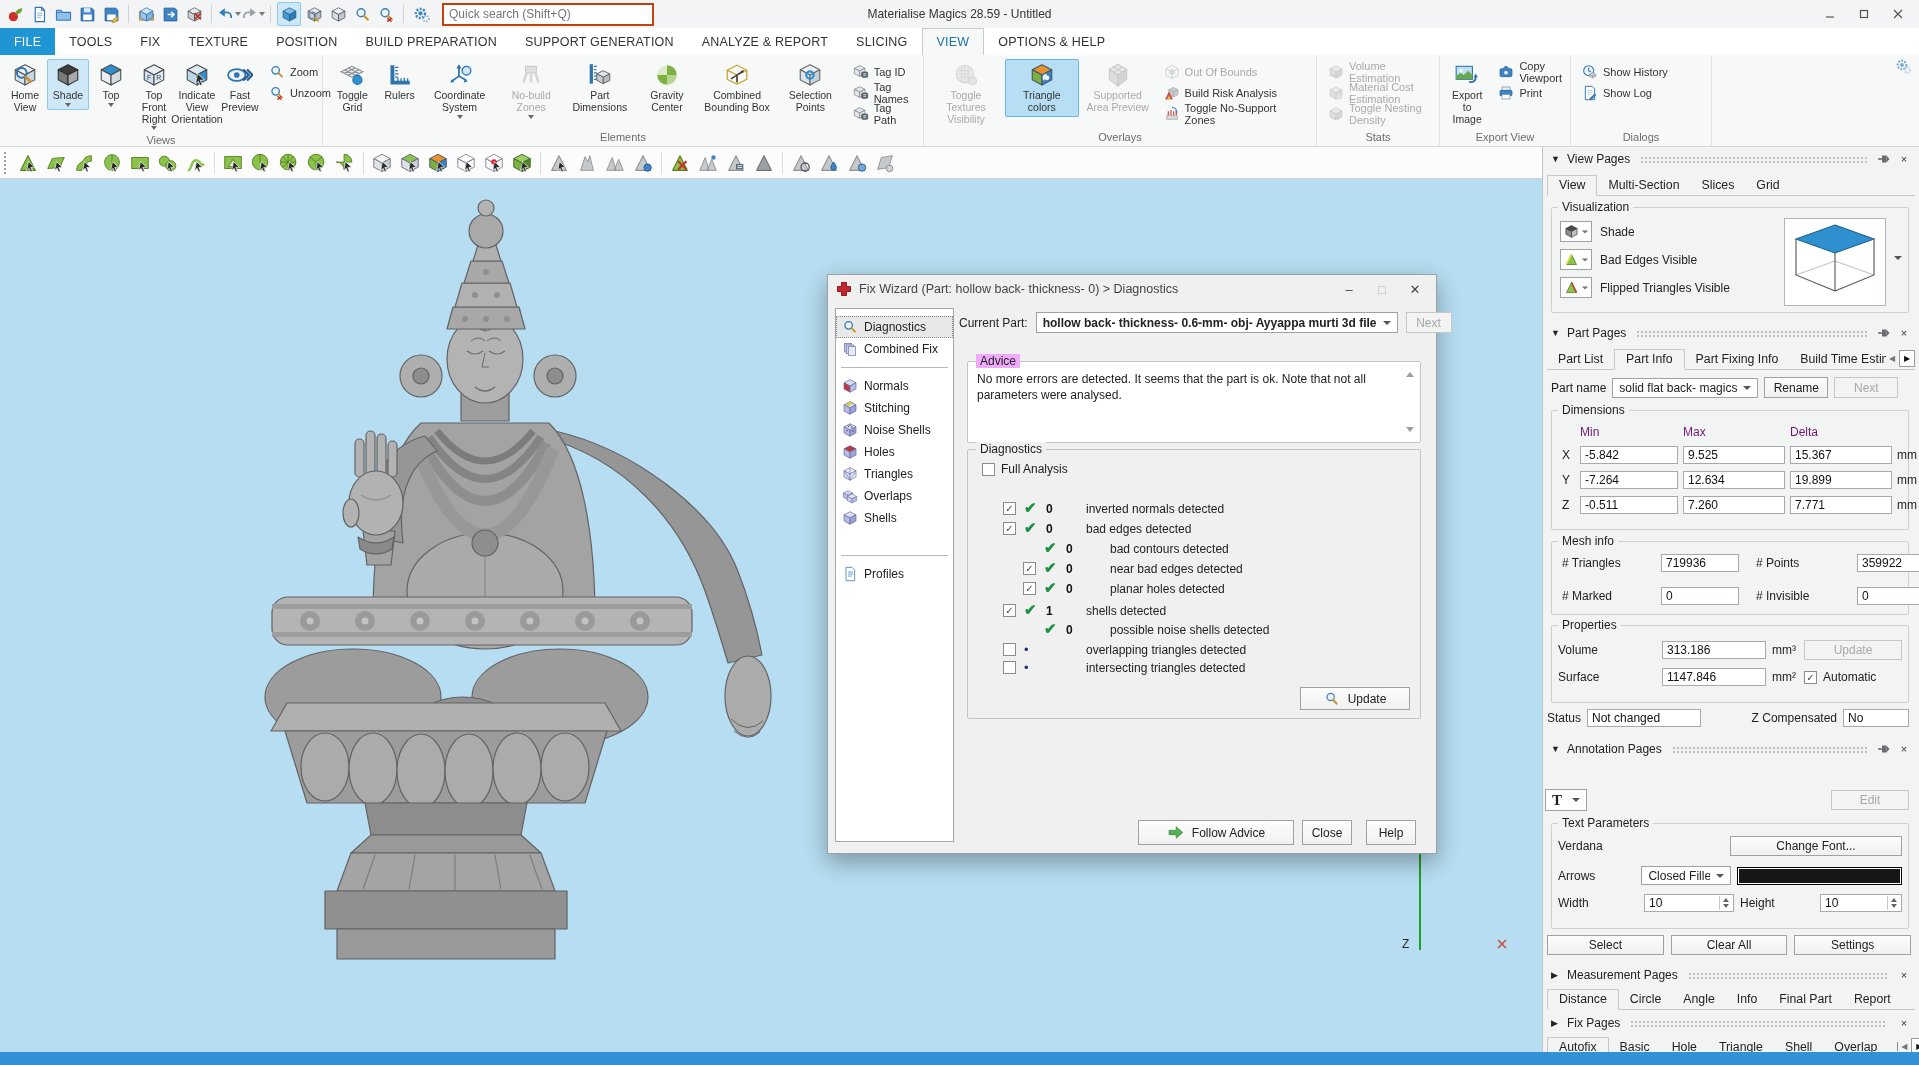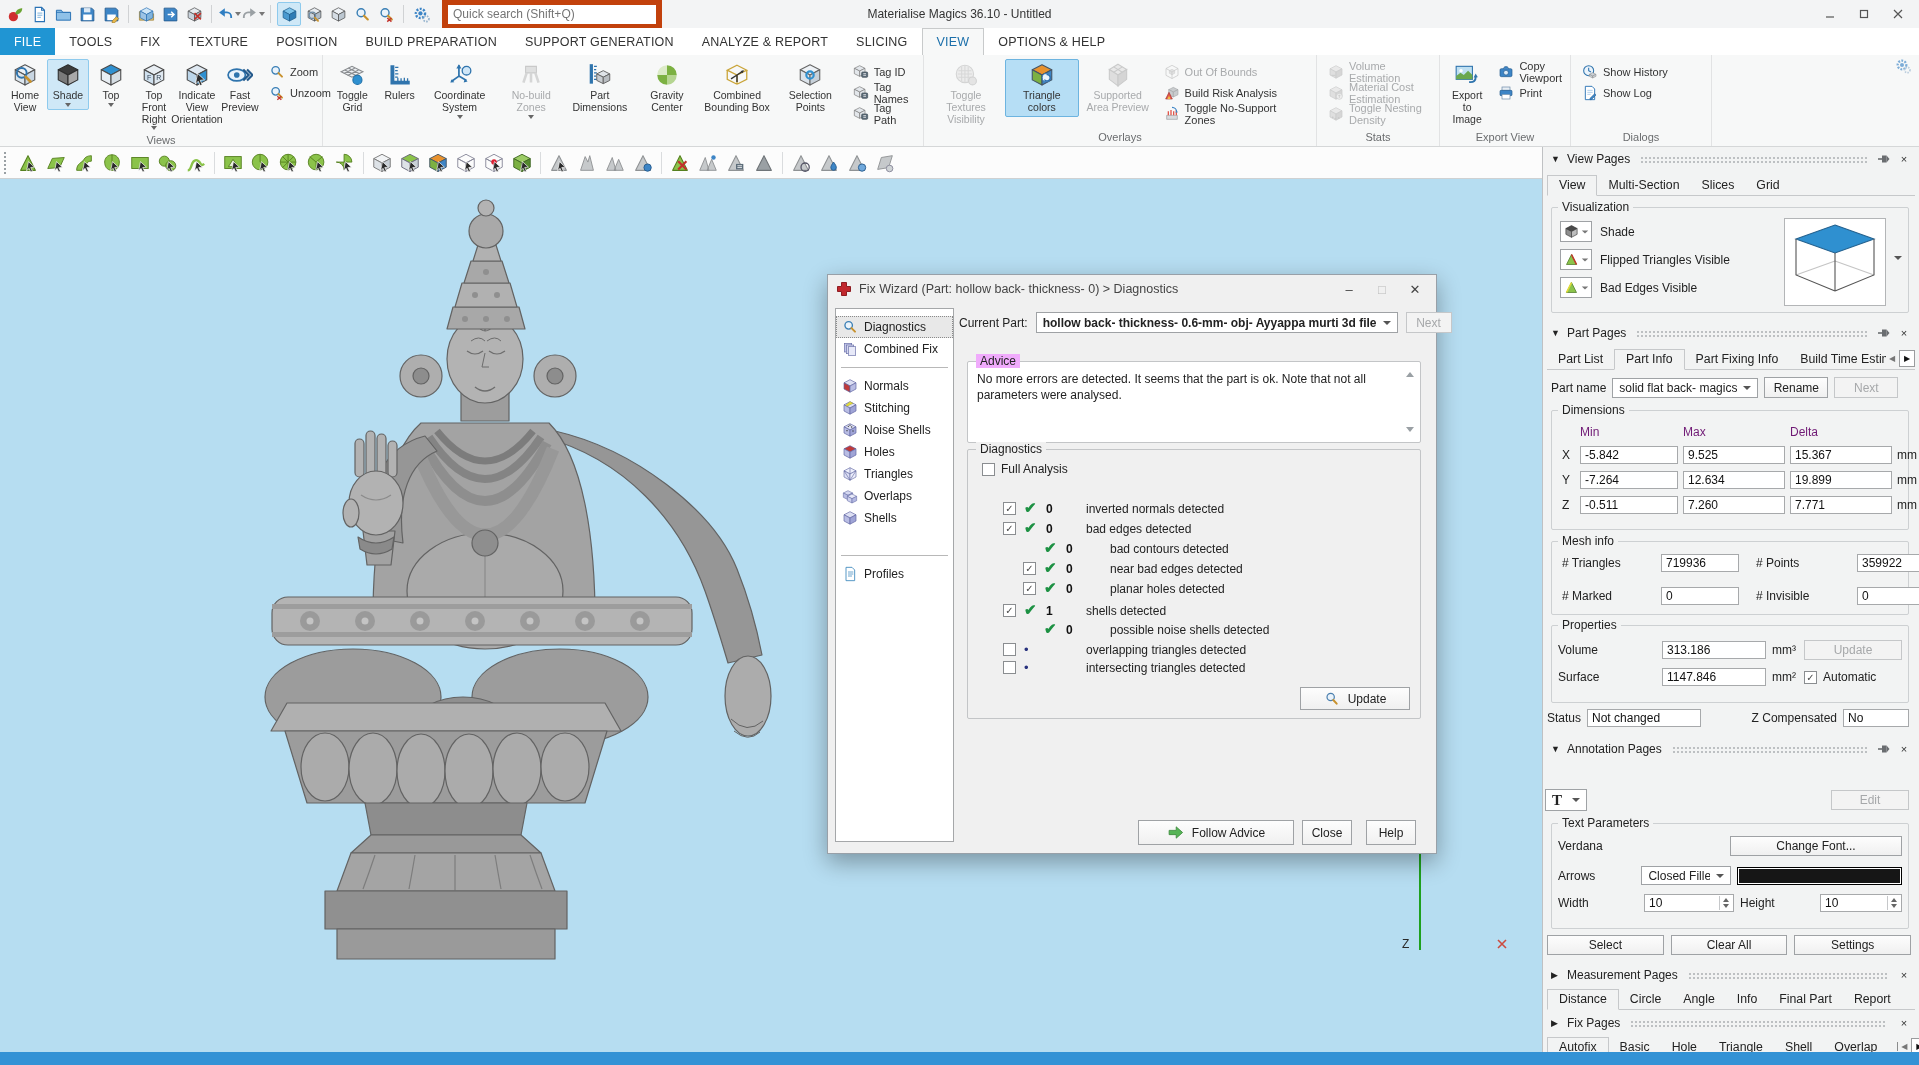--- a/index.html
+++ b/index.html
@@ -7,21 +7,21 @@
   .icon{display:inline-block;line-height:0;flex:none;}
   .icon svg{width:100%;height:100%;}
   
   #titlebar{position:absolute;left:0;top:0;right:0;height:28px;background:#f3f4f5;border-bottom:1px solid #e2e3e4;display:flex;align-items:center;padding-left:4px;}
   #qat{display:flex;align-items:center;gap:2px;}
   .qat-btn{width:22px;height:22px;display:flex;align-items:center;justify-content:center;border-radius:2px;}
   .qat-btn.hl{background:#cfe8f7;border:1px solid #8ecaed;}
   .qat-sep{width:1px;height:18px;background:#d0d2d4;margin:0 4px;}
   .qat-caret{width:0;height:0;border-left:3px solid transparent;border-right:3px solid transparent;border-top:4px solid #777;margin-left:1px;}
   #searchwrap{margin-left:10px;}
-  #searchwrap input{width:198px;height:19px;border:6px solid #c2410c;background:#fff;font:12px "Liberation Sans",sans-serif;color:#555;padding:0 5px;outline:none;}
+  #searchwrap input{width:198px;height:19px;border:2px solid #c2410c;background:#fff;font:12px "Liberation Sans",sans-serif;color:#555;padding:0 5px;outline:none;}
   #wtitle{position:absolute;left:0;right:0;text-align:center;font-size:12px;color:#333;pointer-events:none;}
   #wcontrols{position:absolute;right:6px;top:0;height:28px;display:flex;align-items:center;gap:4px;}
   .wc{width:30px;height:22px;display:flex;align-items:center;justify-content:center;color:#555;}
   
   #menubar{position:absolute;left:0;top:28px;right:0;height:27px;background:#ffffff;border-bottom:1px solid #d4d6d8;display:flex;align-items:stretch;}
   .menu-item{padding:0 14px;display:flex;align-items:center;font-size:12.5px;color:#333;letter-spacing:.2px;}
   .menu-item.file{background:#2095d3;color:#fff;}
   .menu-item.active{background:#f7f8f8;border:1px solid #c8cacb;border-bottom:1px solid #f7f8f8;margin-bottom:-1px;color:#1b6faa;}
   
   #ribbon{position:absolute;left:0;top:55px;right:0;height:91px;background:#f7f8f8;border-bottom:1px solid #d5d7d8;display:flex;}
@@ -261,21 +261,21 @@
         <span class="icon" style="height: 17px; width: 17px;"><svg viewBox="0 0 24 24">
             <circle cx="10.5" cy="10.5" r="6.5" fill="none" stroke="#3d85c6" stroke-width="3.4" stroke-dasharray="2.8 2"></circle>
             <circle cx="10.5" cy="10.5" r="3" fill="#3d85c6"></circle>
             <circle cx="18.5" cy="18" r="4" fill="none" stroke="#9ab6cf" stroke-width="2.6" stroke-dasharray="2.2 1.7"></circle>
           </svg></span>
       </span>
     </div>
   <div id="searchwrap">
     <input placeholder="Quick search (Shift+Q)" style="">
   </div>
-  <div id="wtitle">Materialise Magics 36.10 - Untitled</div>
+  <div id="wtitle">Materialise Magics 28.59 - Untitled</div>
   <div id="wcontrols">
     <span class="wc">
         <svg width="10" height="10" viewBox="0 0 10 10">
           <path d="M1 8h8" stroke="#555" stroke-width="1.2"></path>
         </svg>
       </span>
     <span class="wc">
         <svg width="10" height="10" viewBox="0 0 10 10">
           <rect x="1.5" y="1.5" width="7" height="7" fill="none" stroke="#555" stroke-width="1.2"></rect>
         </svg>
@@ -507,20 +507,21 @@
                   <path d="M2 6.5v8l8 4v-8Z"></path>
                   <path d="M18 6.5v8l-8 4v-8Z"></path>
                 </g>
                 <rect x="13" y="12" width="9" height="8" rx="1.5" fill="#5d6d7a" stroke="#3e4b55"></rect>
                 <path d="M15.5 14.5h4M15.5 17h4" stroke="#fff" stroke-width="1.1"></path>
               </svg></span>
             <span>Tag Path</span>
           </div>
         </div>
       </div>
+      <div class="rglabel">Elements</div>
     </div>
     <div class="rgroup" style="width: 392px;">
       <div class="rrow">
         <div class="rbtn dis">
           <span class="icon" style="height: 26px; width: 26px;"><svg viewBox="0 0 24 24">
               <circle cx="11" cy="11" r="8" fill="#dfe2e4" stroke="#aeb1b3"></circle>
               <path d="M5 8h12M4.4 11h13.2M5 14h12M8 4.2v13.6M11 3v16M14 4.2v13.6" stroke="#b7babc" stroke-width="1"></path>
               <circle cx="18" cy="17.5" r="3.6" fill="#cfd3d5" stroke="#a9adb0"></circle>
             </svg></span>
           <div class="rlab">Toggle Textures Visibility</div>
@@ -1280,35 +1281,35 @@
                   </g>
                 </svg></span>
               <span class="dd"></span>
             </span>
             <span>Shade</span>
           </div>
           <div class="vizrow">
             <span class="vizbtn">
               <span class="icon" style="height: 15px; width: 15px;"><svg viewBox="0 0 24 24">
                   <path d="M4 20 12 4l8 16Z" fill="#8bc34a" stroke="#4e7a2a" stroke-width="1.2" stroke-linejoin="round"></path>
+                  <path d="M4 20 12 4" stroke="#e3dd3a" stroke-width="2.6"></path>
+                </svg></span>
+              <span class="dd"></span>
+            </span>
+            <span>Bad Edges Visible</span>
+          </div>
+          <div class="vizrow">
+            <span class="vizbtn">
+              <span class="icon" style="height: 15px; width: 15px;"><svg viewBox="0 0 24 24">
+                  <path d="M4 20 12 4l8 16Z" fill="#8bc34a" stroke="#4e7a2a" stroke-width="1.2" stroke-linejoin="round"></path>
                   <path d="M12 4l8 16" stroke="#c0392b" stroke-width="2.6"></path>
                 </svg></span>
               <span class="dd"></span>
             </span>
             <span>Flipped Triangles Visible</span>
-          </div>
-          <div class="vizrow">
-            <span class="vizbtn">
-              <span class="icon" style="height: 15px; width: 15px;"><svg viewBox="0 0 24 24">
-                  <path d="M4 20 12 4l8 16Z" fill="#8bc34a" stroke="#4e7a2a" stroke-width="1.2" stroke-linejoin="round"></path>
-                  <path d="M4 20 12 4" stroke="#e3dd3a" stroke-width="2.6"></path>
-                </svg></span>
-              <span class="dd"></span>
-            </span>
-            <span>Bad Edges Visible</span>
           </div>
         </div>
       <div id="cubepreview">
         <svg viewBox="0 0 100 86">
             <g fill="none" stroke="#555" stroke-width="1.1">
               <path d="M50 6 89 20 50 34 11 20Z" fill="#2f90d0" stroke="#24618e"></path>
               <path d="M11 20v36l39 16M89 20v36L50 72M50 34v38"></path>
               <path d="M11 56l39-14M89 56 50 42" opacity=".35"></path>
             </g>
           </svg>

